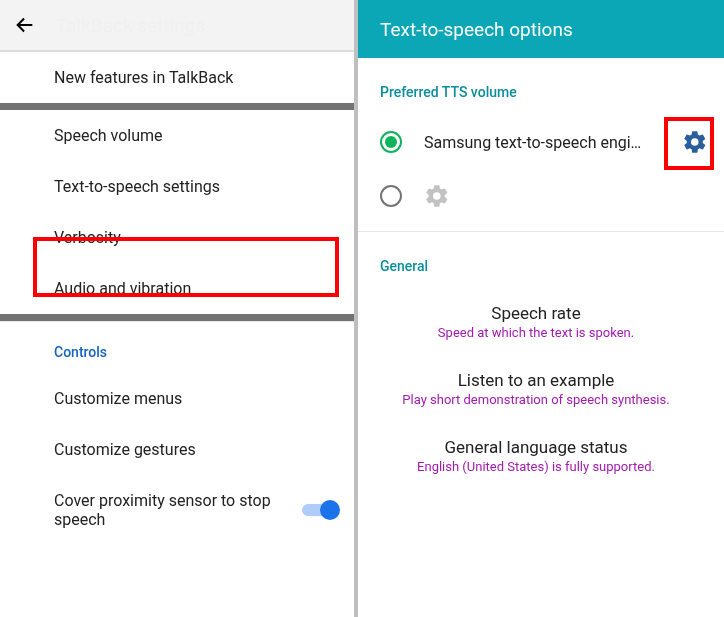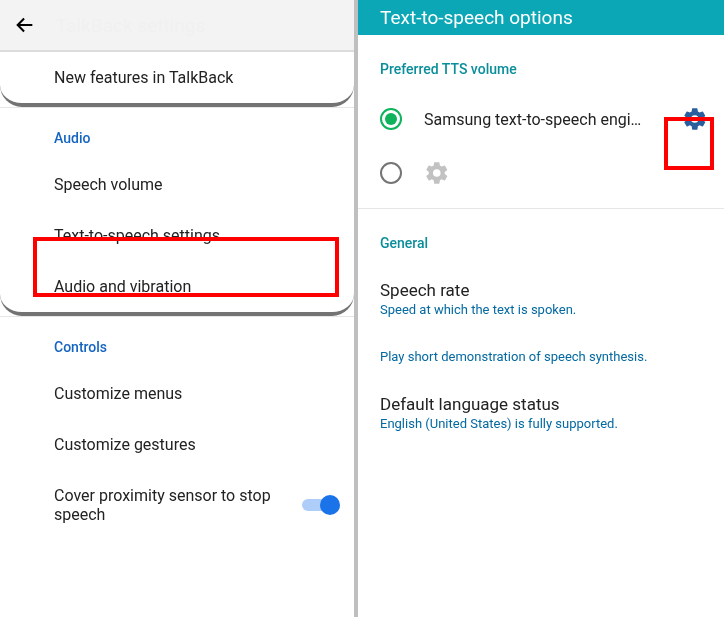--- a/index.html
+++ b/index.html
@@ -17,85 +17,85 @@
   }
   .back-icon { width:22px; height:22px; stroke:#000; stroke-width:2.2; fill:none; }
   .left-title { margin-left: 20px; font-size: 19px; color: #f0f0f0; font-weight: 400; }
 
   
   .row { padding: 16px 20px 16px 54px; position: relative; }
   .row-title { font-size: 16px; color: #222; }
   .row-sub { font-size: 13px; color: #8a8a8a; margin-top: 2px; }
   .section-header { padding: 20px 20px 12px 54px; border-top: 1px solid #e6e6e6; }
   .section-header span { font-size: 14px; color: #1565c0; font-weight: 500; }
-  .divider-below { border-bottom: 4px solid #737373; border-radius: 22px; }
+  .divider-below { border-bottom: 7px solid #737373; }
 
   .highlight-red { position: absolute; border: 4px solid #ff0000; pointer-events: none; }
   .hl-left { left: 33px; top: 237px; width: 306px; height: 60px; }
   .hl-right { left: 306px; top: 117px; width: 50px; height: 53px; }
 
   
   .toggle { position:absolute; right:14px; top:50%; transform:translateY(-50%); width:38px; height:20px; }
   .toggle-track { position:absolute; top:4px; left:0; width:34px; height:12px; border-radius:10px; background:#aecef9; }
   .toggle-thumb { position:absolute; top:0; right:0; width:20px; height:20px; border-radius:50%; background:#1a73e8; }
 
   
   .right-header {
-    height: 35px; display: flex; align-items: center;
+    height: 58px; display: flex; align-items: center;
     background: #0ba7b6; color: #fff; padding-left: 22px;
   }
   .right-title { font-size: 19px; font-weight: 400; }
 
   .r-section-header { padding: 24px 22px 14px 22px; }
   .r-section-header span { font-size: 14px; color: #0a8e9c; font-weight: 500; }
 
   .r-row { display:flex; align-items:center; padding: 14px 16px 14px 22px; position:relative; }
   .radio { width:22px; height:22px; border-radius:50%; border:2px solid #757575; flex:0 0 auto; margin-right:22px; position:relative; }
   .radio.sel { border-color:#0eb35c; }
   .radio.sel::after { content:""; position:absolute; top:3px; left:3px; width:12px; height:12px; border-radius:50%; background:#0eb35c; }
   .r-label { font-size:16px; color:#222; flex:1; white-space:nowrap; overflow:hidden; text-overflow:ellipsis; padding-right:8px; }
   .gear { width:26px; height:26px; flex:0 0 auto; }
   .gear svg { width:26px; height:26px; display:block; }
 
   .r-sep { border-top:1px solid #e6e6e6; margin:8px 0 0 0; }
 
-  .r-item { padding: 14px 32px 16px 22px; }
+  .r-item { padding: 14px 32px 16px 22px; text-align: center; }
   .r-item-title { font-size:17px; color:#222; }
-  .r-item-sub { font-size:13px; color:#0369a1; margin-top:2px; }
+  .r-item-sub { font-size:13px; color:#a21caf; margin-top:2px; }
 </style>
 </head>
 <body>
 
 <div class="container">
 
   <div class="pane left-pane">
     <div class="left-header">
       <svg class="back-icon" viewBox="0 0 24 24">
         <line x1="4" y1="12" x2="20" y2="12"></line>
         <polyline points="11,5 4,12 11,19"></polyline>
       </svg>
       <div class="left-title">TalkBack settings</div>
     </div>
 
     <div class="row divider-below">
       <div class="row-title">New features in TalkBack</div>
     </div>
 
-    <div class="section-header">
-      <span>Audio</span>
-    </div>
 
     <div class="row">
       <div class="row-title">Speech volume</div>
     </div>
 
     <div class="row">
       <div class="row-title">Text-to-speech settings</div>
     </div>
 
+    <div class="row">
+      <div class="row-title">Verbosity</div>
+    </div>
 
     <div class="row divider-below">
       <div class="row-title">Audio and vibration</div>
     </div>
 
     <div class="section-header">
       <span>Controls</span>
     </div>
 
     <div class="row">
@@ -150,23 +150,24 @@
     <div class="r-section-header">
       <span>General</span>
     </div>
 
     <div class="r-item">
       <div class="r-item-title">Speech rate</div>
       <div class="r-item-sub">Speed at which the text is spoken.</div>
     </div>
 
     <div class="r-item">
+      <div class="r-item-title">Listen to an example</div>
       <div class="r-item-sub">Play short demonstration of speech synthesis.</div>
     </div>
 
     <div class="r-item">
-      <div class="r-item-title">Default language status</div>
+      <div class="r-item-title">General language status</div>
       <div class="r-item-sub">English (United States) is fully supported.</div>
     </div>
 
     <div class="highlight-red hl-right"></div>
   </div>
 </div>
 
 </body></html>

